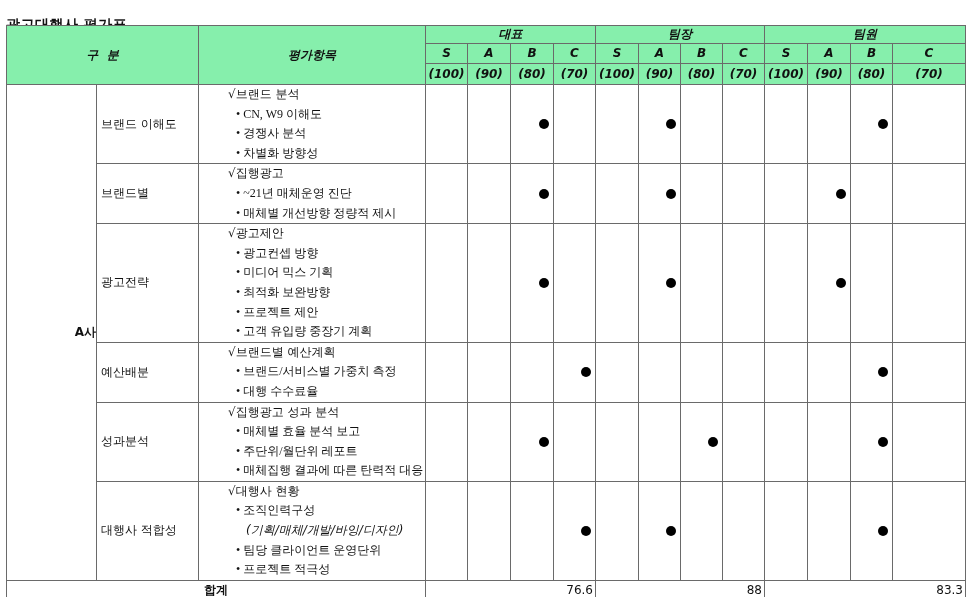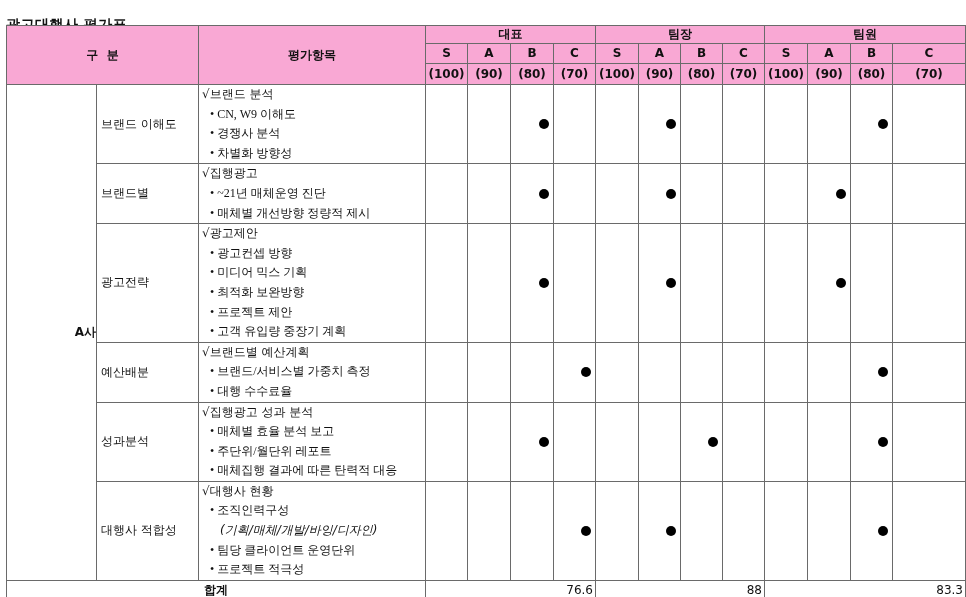--- a/index.html
+++ b/index.html
@@ -1,26 +1,26 @@
 <!DOCTYPE html>
 <html><head>
 <meta charset="utf-8">
 <style>
   html, body { margin: 0; padding: 0; background: #ffffff; }
   body { width: 966px; height: 597px; position: relative; overflow: hidden;
          font-family: "DejaVu Sans", "Liberation Sans", sans-serif; color: #111; }
   .title { position: absolute; left: 6px; top: 16px; font-size: 14px; font-weight: bold; letter-spacing: 0.5px; }
   table.eval { position: absolute; left: 6px; top: 25px; border-collapse: collapse; table-layout: fixed; }
   table.eval td { border: 1px solid #6a6a6a; padding: 0; font-size: 12px; }
-  .hdr { background: #f9a8d4; text-align: center; font-weight: bold; }
+  .hdr { background: #86efac; text-align: center; font-weight: bold; font-style: italic; }
   .hdr-grade { line-height: 19px; }
   .left-corp { text-align: right; font-weight: bold; vertical-align: middle; }
   .sub { padding-left: 4px !important; vertical-align: middle; }
   .items { vertical-align: top; padding-left: 3px !important; }
-  .items div { height: 19.6px; line-height: 19.6px; white-space: nowrap; }
+  .items div { height: 19.6px; line-height: 19.6px; white-space: nowrap; margin-left: 26px; }
   .items .bullet { padding-left: 8px; font-family: Liberation Serif, serif; }
   .items .cont { padding-left: 18px; font-style: italic; }
   .score { position: relative; }
   .dot { position: absolute; right: 4px; top: 50%; width: 10px; height: 10px; margin-top: -5px;
          background: #000; border-radius: 50%; }
   .total-label { text-align: center; font-weight: bold; height: 19px; }
   .total-val { text-align: right; padding-right: 2px !important; font-size: 11px; }
 </style>
 </head>
 <body>

